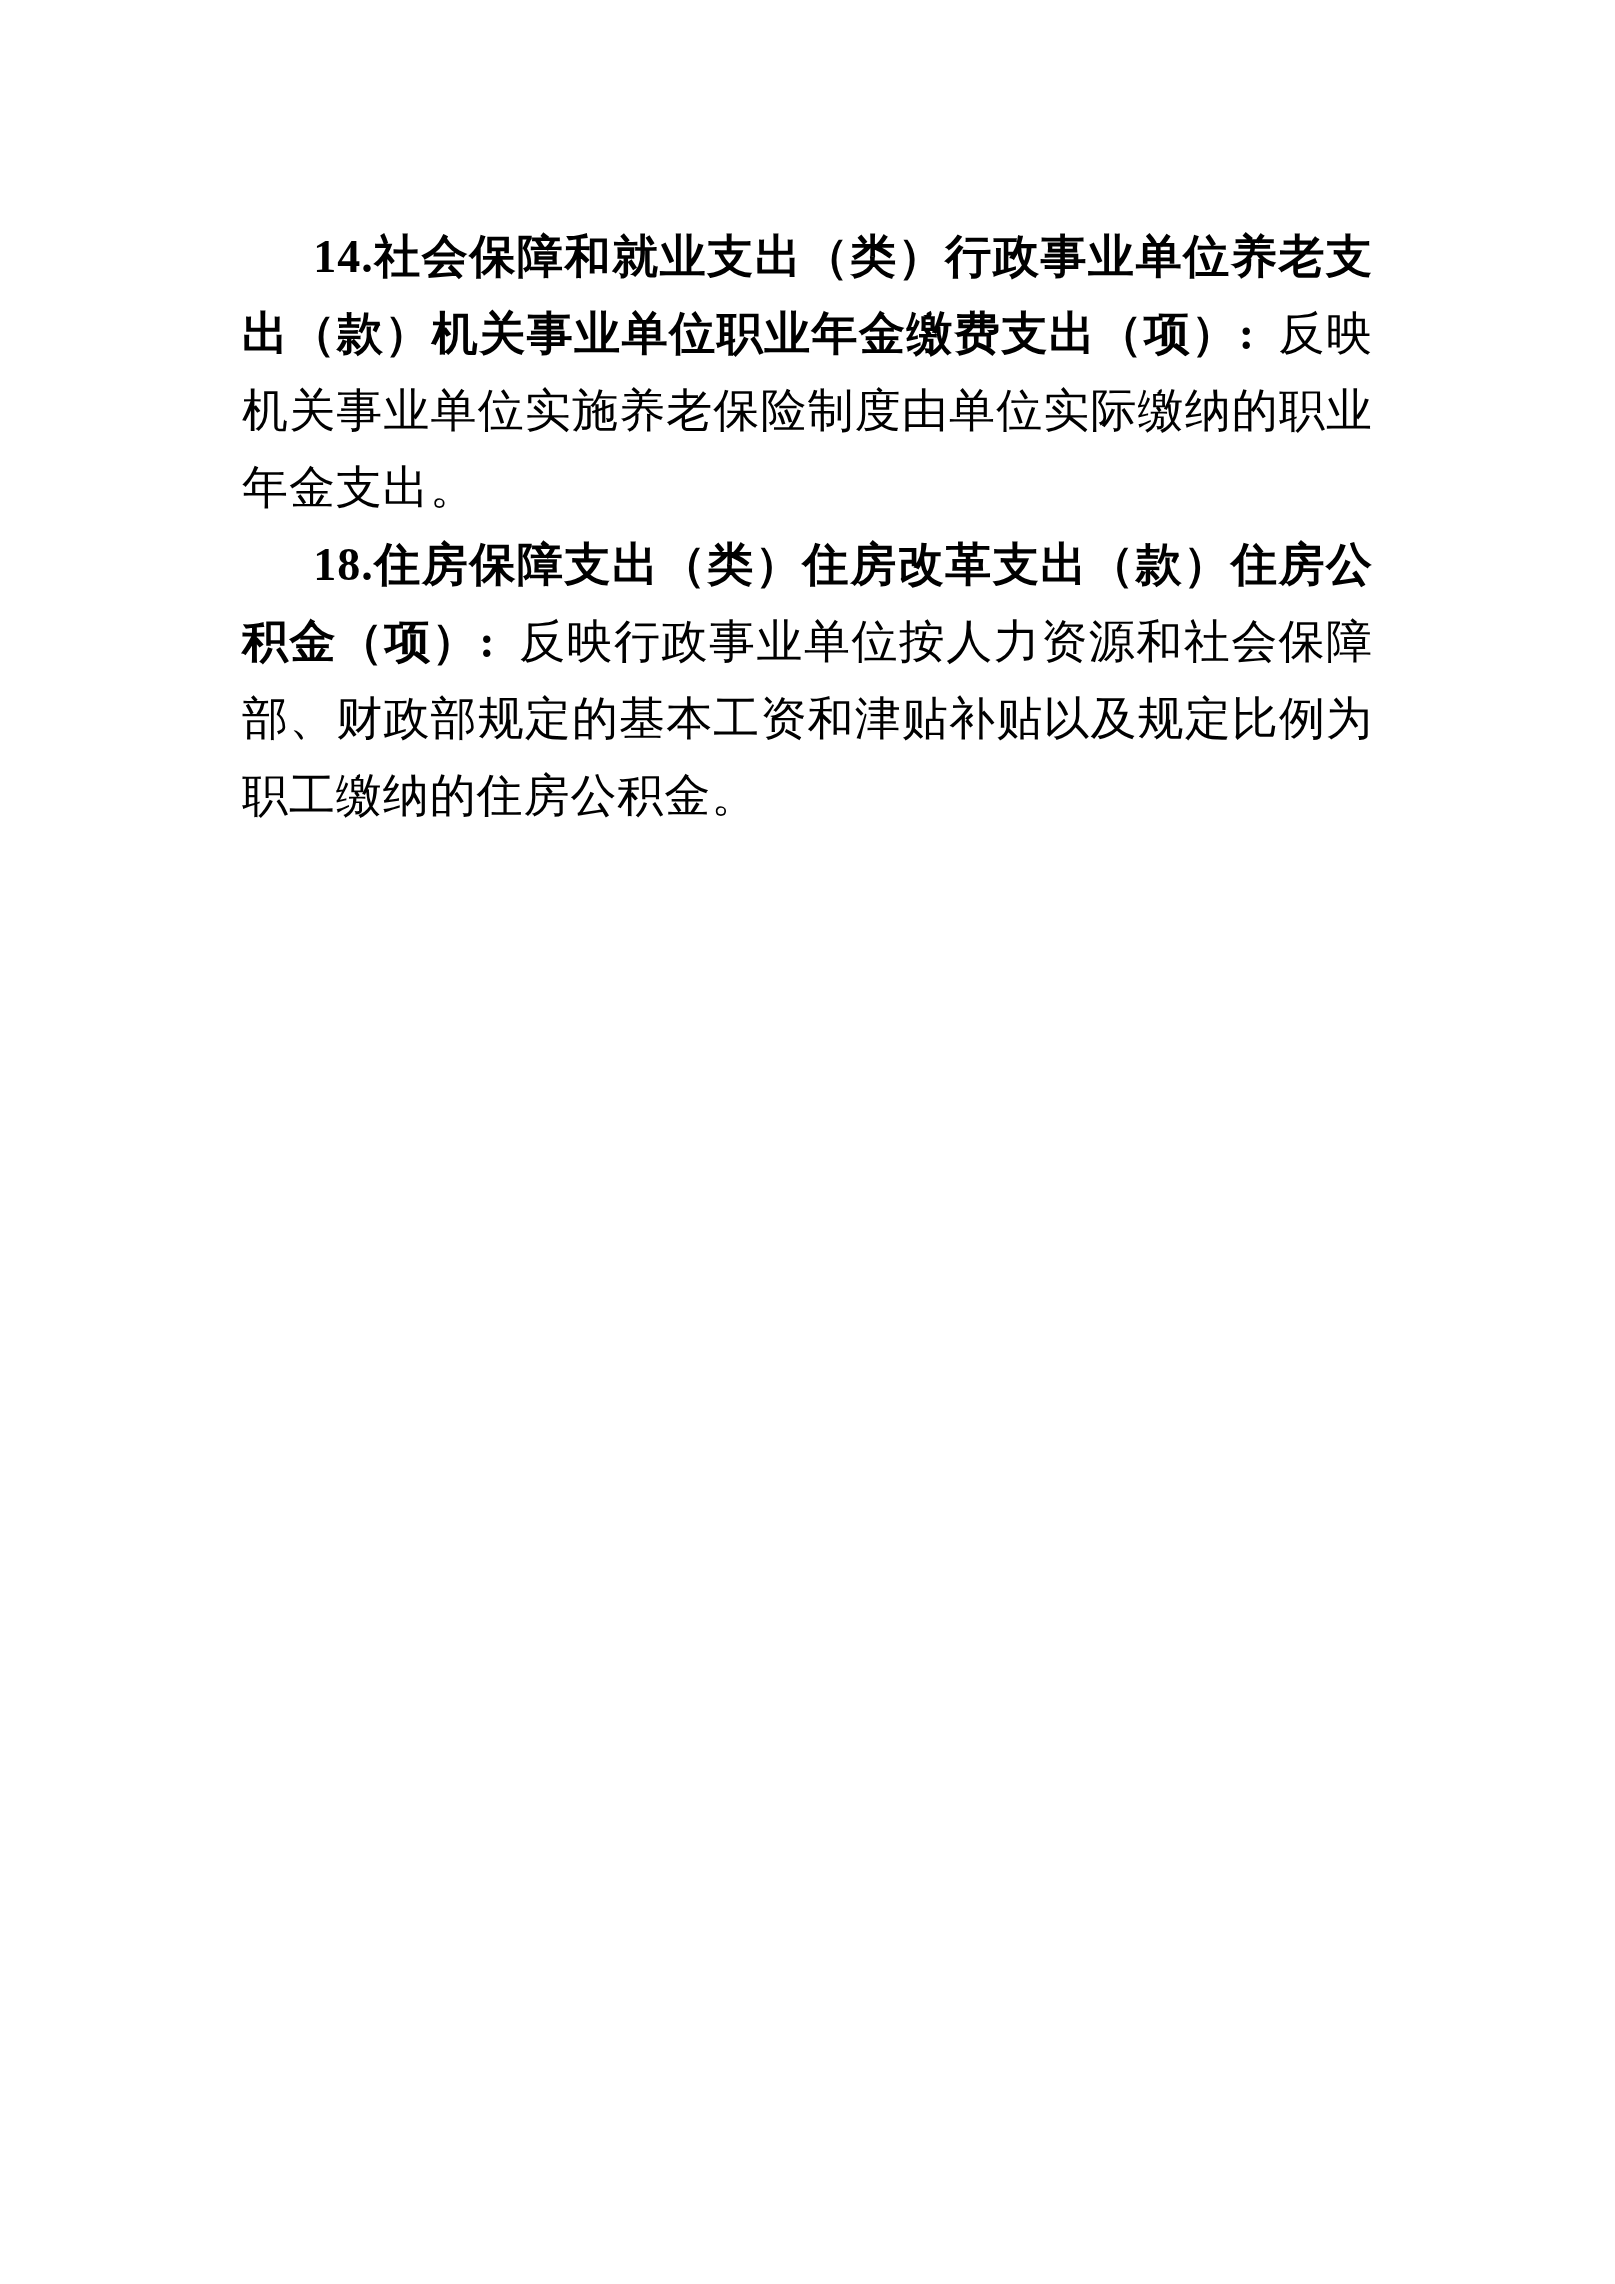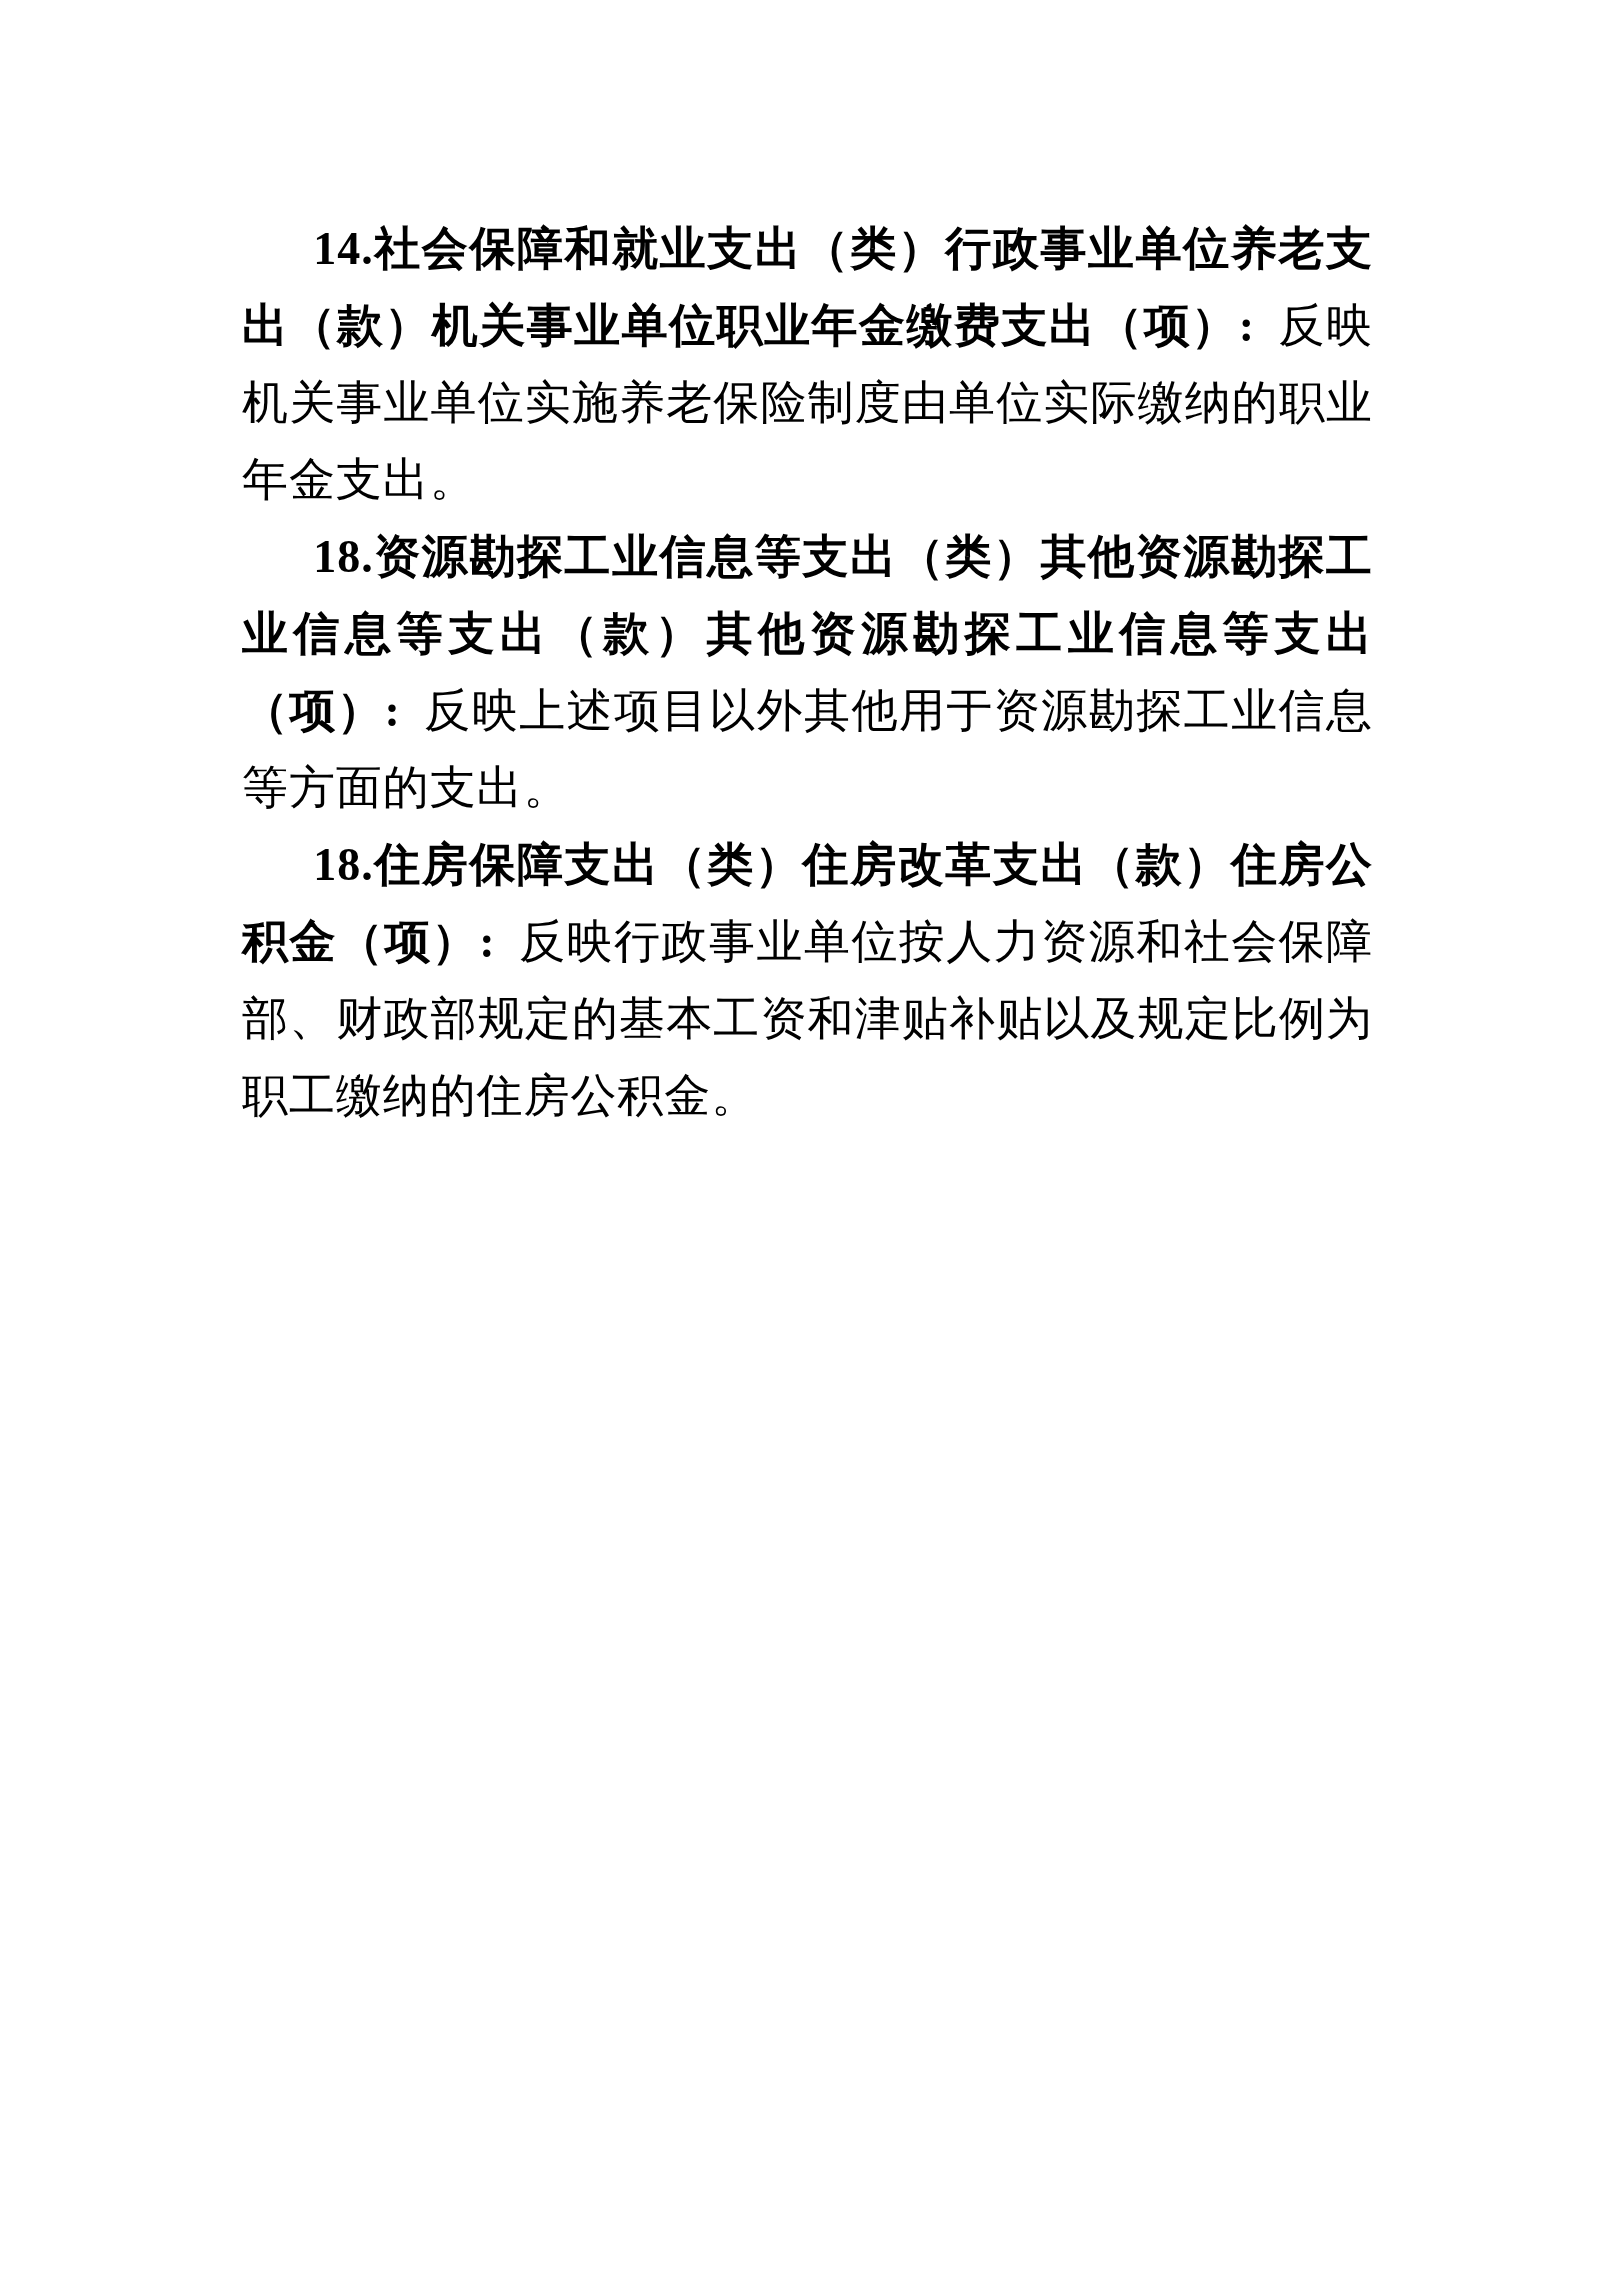--- a/index.html
+++ b/index.html
@@ -10,21 +10,21 @@
   .page {
     position: relative;
     width: 1616px;
     height: 2284px;
     background: #ffffff;
     overflow: hidden;
   }
   .text-block {
     position: absolute;
     left: 242px;
-    top: 210px;
+    top: 218px;
     width: 1131px;
   }
   p.para {
     margin: 0;
     padding: 0;
     color: #000000;
     font-family: "Liberation Serif", "DejaVu Serif", serif;
     font-size: 46px;
     line-height: 77px;
     text-align: justify;
@@ -44,19 +44,18 @@
 <body>
 
 <div class="page">
   <div class="text-block">
 
     <p class="para"><span class="hd">14.社会保障和就业支出（类）行政事业单位养老支出（款）机关事业单位职业年金缴费支出（项）:</span><span class="bd">反映机关事业单位实施养老保险制度由单位实际缴纳的职业年金支出。</span></p>
 
 
 
 
-    <p class="para"><span class="hd">18.资源勘探工业信息等支出（类）其他资源勘探工业信息等支出（款）其他资源勘探工业信息等支出（项）:</span><span class="bd">反映上述项目以外其他用于资源勘探工业信息等方面的支出。</span></p>
 
     <p class="para"><span class="hd">18.住房保障支出（类）住房改革支出（款）住房公积金（项）:</span><span class="bd">反映行政事业单位按人力资源和社会保障部、财政部规定的基本工资和津贴补贴以及规定比例为职工缴纳的住房公积金。</span></p>
 
   </div>
 </div>
 
 
 </body></html>

